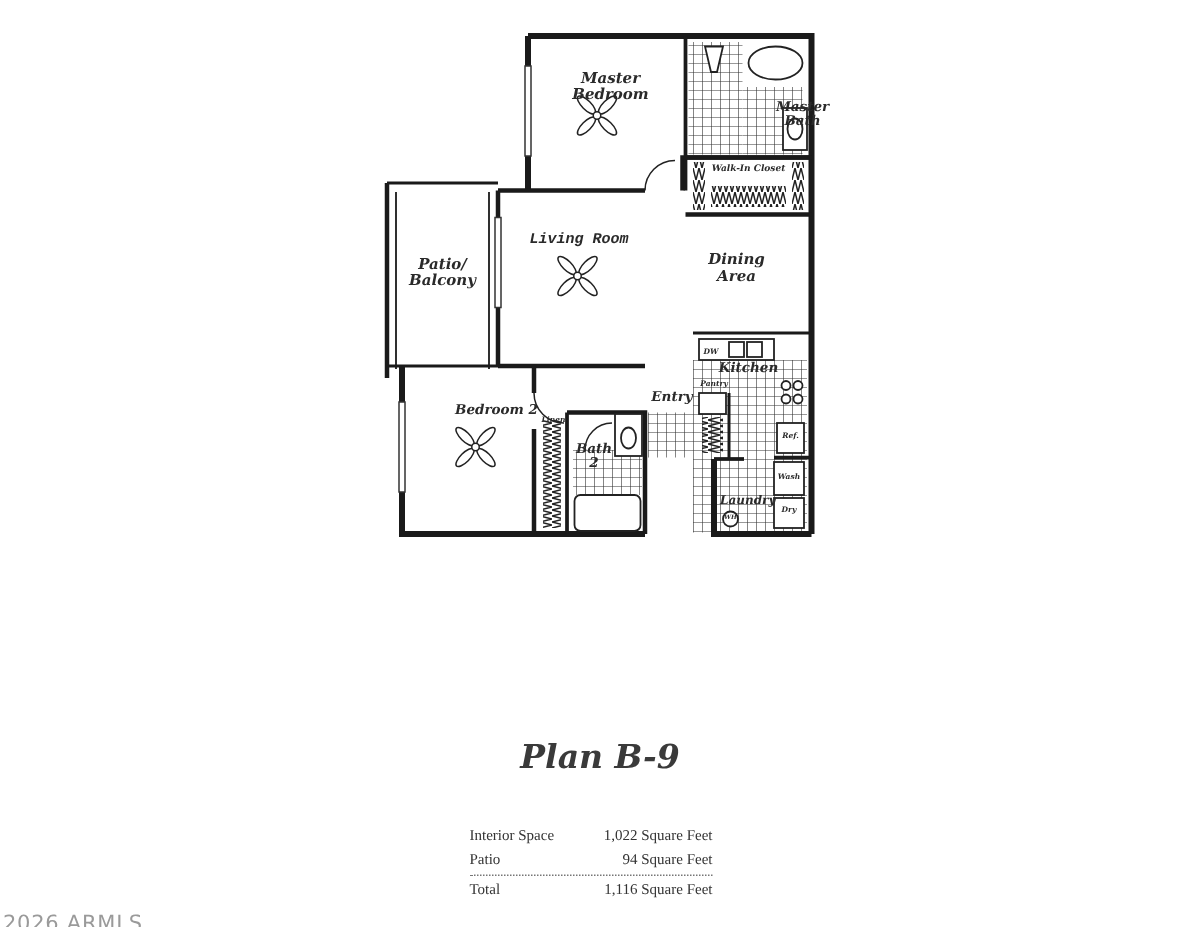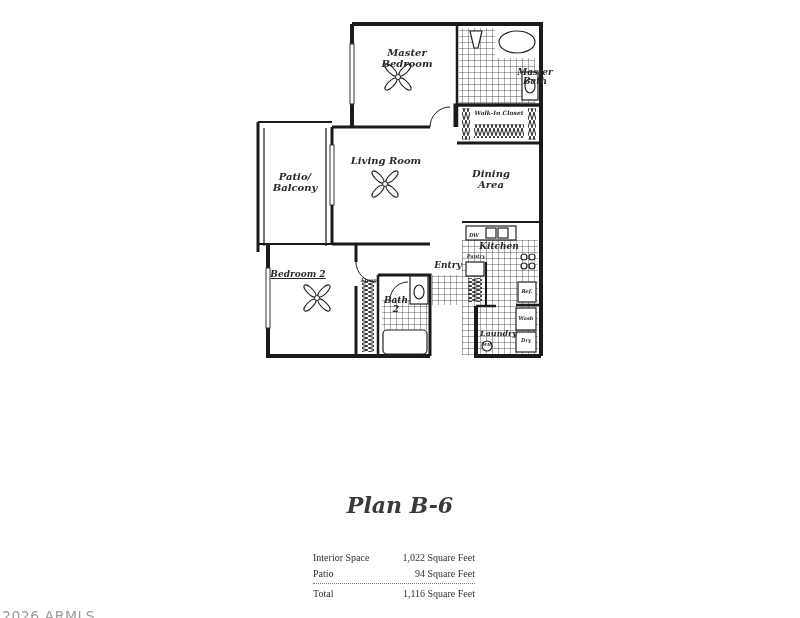--- a/index.html
+++ b/index.html
@@ -136,39 +136,39 @@
     <circle cx="487" cy="346" r="5"></circle>
   </g>
 </svg>
 
 <div class="lbl" style="left:362px;top:48px;width:90px;font-size:10px;">Master Bedroom</div>
 <div class="lbl" style="left:476px;top:68px;width:46px;font-size:9px;white-space:pre;margin-left:36px;">Master
 Bath</div>
 <div class="lbl" style="left:474px;top:110px;width:50px;font-size:6px;">Walk-In Closet</div>
 <div class="lbl" style="left:268px;top:172px;width:54px;font-size:10px;white-space:pre;">Patio/
 Balcony</div>
-<div class="lbl" style="left:350px;top:156px;width:72px;font-size:10px;">Living Room</div>
+<div class="lbl" style="left:350px;top:156px;width:72px;font-size:10px;font-family:Liberation Mono, monospace;">Living Room</div>
 <div class="lbl" style="left:466px;top:169px;width:50px;font-size:10px;white-space:pre;">Dining
 Area</div>
 <div class="lbl" style="left:478px;top:242px;width:42px;font-size:9px;">Kitchen</div>
 <div class="lbl" style="left:464px;top:254px;width:24px;font-size:5px;">Pantry</div>
 <div class="lbl" style="left:466px;top:233px;width:16px;font-size:5px;">DW</div>
 <div class="lbl" style="left:430px;top:261px;width:36px;font-size:9px;">Entry</div>
-<div class="lbl" style="left:266px;top:270px;width:64px;font-size:9px;text-decoration:underline;">Bedroom 2</div>
+<div class="lbl" style="left:299px;top:270px;width:64px;font-size:9px;">Bedroom 2</div>
 <div class="lbl" style="left:360px;top:278px;width:18px;font-size:5px;">Linen</div>
 <div class="lbl" style="left:383px;top:296px;width:26px;font-size:9px;white-space:pre;">Bath
 2</div>
 <div class="lbl" style="left:480px;top:329px;width:36px;font-size:8px;">Laundry</div>
 <div class="lbl" style="left:518px;top:289px;width:18px;font-size:5px;">Ref.</div>
 <div class="lbl" style="left:516px;top:316px;width:20px;font-size:5px;">Wash</div>
 <div class="lbl" style="left:516px;top:338px;width:20px;font-size:5px;">Dry</div>
 <div class="lbl" style="left:480px;top:343px;width:14px;font-size:4px;">WH</div>
 
 <div class="title-block">
-  <div class="plan-title">Plan B-6</div>
+  <div class="plan-title">Plan B-9</div>
 </div>
 
 <div class="specs">
   <div class="row">
     <span>Interior Space</span>
     <span>1,022 Square Feet</span>
   </div>
   <div class="row">
     <span>Patio</span>
     <span>94 Square Feet</span>

